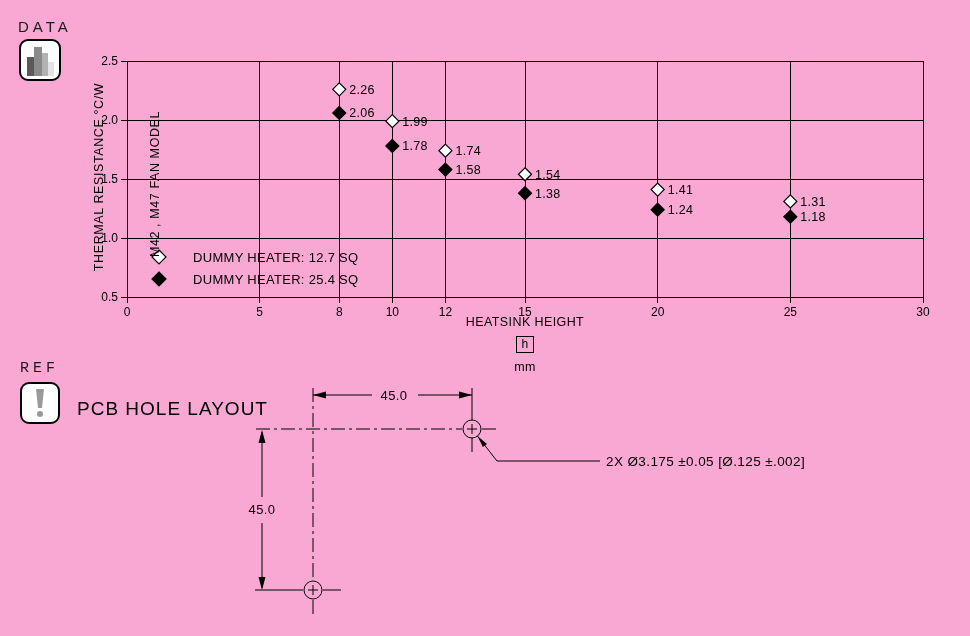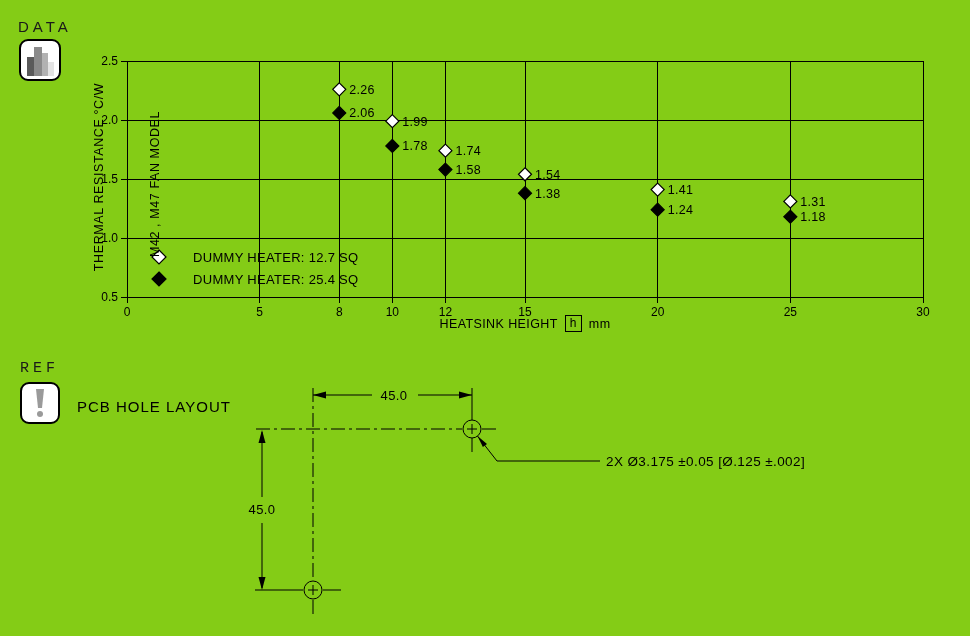--- a/index.html
+++ b/index.html
@@ -1,31 +1,31 @@
 <!DOCTYPE html>
 <html><head>
 <meta charset="utf-8">
 <style>
   html,body{margin:0;padding:0;background:#fff;}
-  .page{position:relative;width:970px;height:636px;background:#84cc16;overflow:hidden;
+  .page{position:relative;width:970px;height:636px;background:#f9a8d4;overflow:hidden;
         font-family:"Liberation Sans",sans-serif;color:#000;}
   .abs{position:absolute;}
   .section-label{font-size:15px;letter-spacing:4px;color:#1a1a1a;}
   .icon-box{width:42px;height:42px;border:2px solid #000;border-radius:9px;background:#fff;
             display:flex;align-items:flex-end;justify-content:center;box-sizing:border-box;}
   svg text{fill:#000;font-family:"Liberation Sans",sans-serif;}
   .ln{stroke:#000;stroke-width:1;shape-rendering:crispEdges;}
   .tick{font-size:12px;}
   .dlabel{font-size:12.5px;letter-spacing:0.3px;}
   .legend{font-size:13px;letter-spacing:0.3px;}
   .vlabel{font-size:12.5px;letter-spacing:0.6px;}
   .xlabel-row{left:127px;top:315px;width:796px;display:flex;justify-content:center;
-              align-items:center;gap:7px;font-size:12.5px;letter-spacing:0.4px;}
+              align-items:center;gap:7px;font-size:12.5px;letter-spacing:0.4px;flex-direction:column;}
   .hbox{border:1px solid #000;padding:0 4px;line-height:15px;font-size:12px;display:inline-block;}
-  .pcb-title{left:77px;top:398px;font-size:15px;letter-spacing:1px;}
+  .pcb-title{left:77px;top:398px;font-size:19px;letter-spacing:1px;}
   .thin{stroke:#000;stroke-width:1;fill:none;}
   .cl{stroke:#000;stroke-width:1;fill:none;stroke-dasharray:14 4 3 4;}
   .dimtxt{font-size:13px;letter-spacing:0.4px;}
   .callout{font-size:13.5px;letter-spacing:0.4px;}
 </style>
 </head>
 <body>
 
 <div class="page">
 

